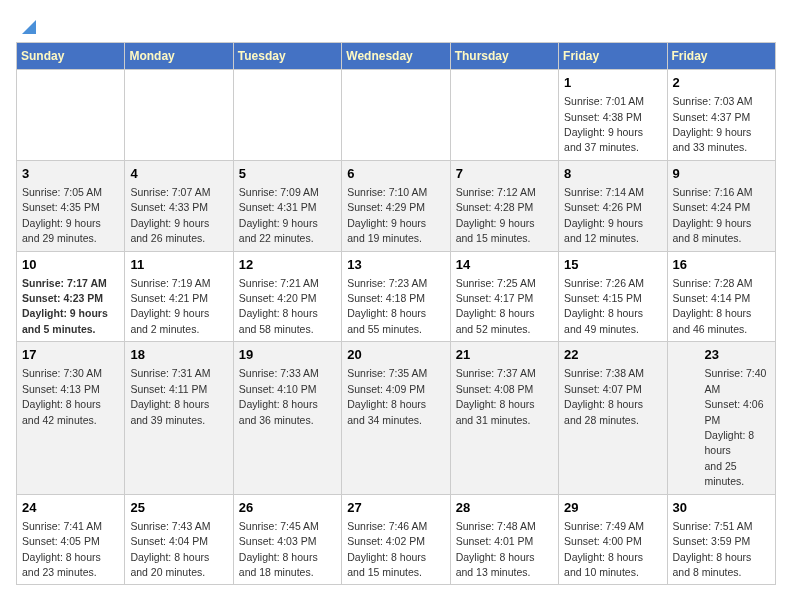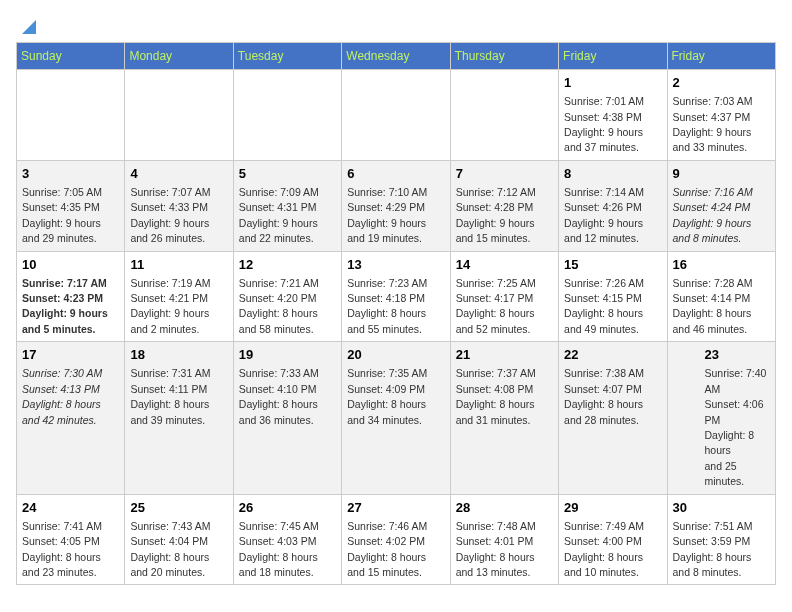--- a/index.html
+++ b/index.html
@@ -45,25 +45,25 @@
       color: #555;
     }
     .calendar {
       width: 100%;
       border-collapse: collapse;
       margin-top: 8px;
       font-size: 11px;
     }
     .calendar th {
       background-color: #4472C4;
-      color: #bef264;
+      color: #fef9c3;
       padding: 6px 4px;
       text-align: left;
       font-size: 12px;
-      font-weight: normal;
+      font-weight: bold;
       border: 1px solid #ccc;
     }
     .calendar td {
       vertical-align: top;
       padding: 4px 5px;
       border: 1px solid #ccc;
       height: 80px;
       width: 108px;
       line-height: 1.4;
     }
@@ -156,21 +156,21 @@
 Daylight: 9 hours
 and 19 minutes.</span></td>
         <td style="background-color: rgb(242, 242, 242);"><span class="day-number">7</span><span class="day-info" style="white-space: pre-line;">Sunrise: 7:12 AM
 Sunset: 4:28 PM
 Daylight: 9 hours
 and 15 minutes.</span></td>
         <td style="background-color: rgb(242, 242, 242);"><span class="day-number">8</span><span class="day-info" style="white-space: pre-line;">Sunrise: 7:14 AM
 Sunset: 4:26 PM
 Daylight: 9 hours
 and 12 minutes.</span></td>
-        <td style="background-color: rgb(242, 242, 242);"><span class="day-number">9</span><span class="day-info" style="white-space: pre-line; font-style: italic;">Sunrise: 7:16 AM
+        <td style="background-color: rgb(242, 242, 242);"><span class="day-number">9</span><span class="day-info" style="white-space: pre-line;">Sunrise: 7:16 AM
 Sunset: 4:24 PM
 Daylight: 9 hours
 and 8 minutes.</span></td>
       </tr>
       <tr>
         <td style="background-color: rgb(255, 255, 255);"><span class="day-number">10</span><span class="day-info" style="white-space: pre-line; font-weight: bold;">Sunrise: 7:17 AM
 Sunset: 4:23 PM
 Daylight: 9 hours
 and 5 minutes.</span></td>
         <td style="background-color: rgb(255, 255, 255);"><span class="day-number">11</span><span class="day-info" style="white-space: pre-line;">Sunrise: 7:19 AM
@@ -192,21 +192,21 @@
         <td style="background-color: rgb(255, 255, 255);"><span class="day-number">15</span><span class="day-info" style="white-space: pre-line;">Sunrise: 7:26 AM
 Sunset: 4:15 PM
 Daylight: 8 hours
 and 49 minutes.</span></td>
         <td style="background-color: rgb(255, 255, 255);"><span class="day-number">16</span><span class="day-info" style="white-space: pre-line;">Sunrise: 7:28 AM
 Sunset: 4:14 PM
 Daylight: 8 hours
 and 46 minutes.</span></td>
       </tr>
       <tr>
-        <td style="background-color: rgb(242, 242, 242);"><span class="day-number">17</span><span class="day-info" style="white-space: pre-line; font-style: italic;">Sunrise: 7:30 AM
+        <td style="background-color: rgb(242, 242, 242);"><span class="day-number">17</span><span class="day-info" style="white-space: pre-line;">Sunrise: 7:30 AM
 Sunset: 4:13 PM
 Daylight: 8 hours
 and 42 minutes.</span></td>
         <td style="background-color: rgb(242, 242, 242);"><span class="day-number">18</span><span class="day-info" style="white-space: pre-line;">Sunrise: 7:31 AM
 Sunset: 4:11 PM
 Daylight: 8 hours
 and 39 minutes.</span></td>
         <td style="background-color: rgb(242, 242, 242);"><span class="day-number">19</span><span class="day-info" style="white-space: pre-line;">Sunrise: 7:33 AM
 Sunset: 4:10 PM
 Daylight: 8 hours

